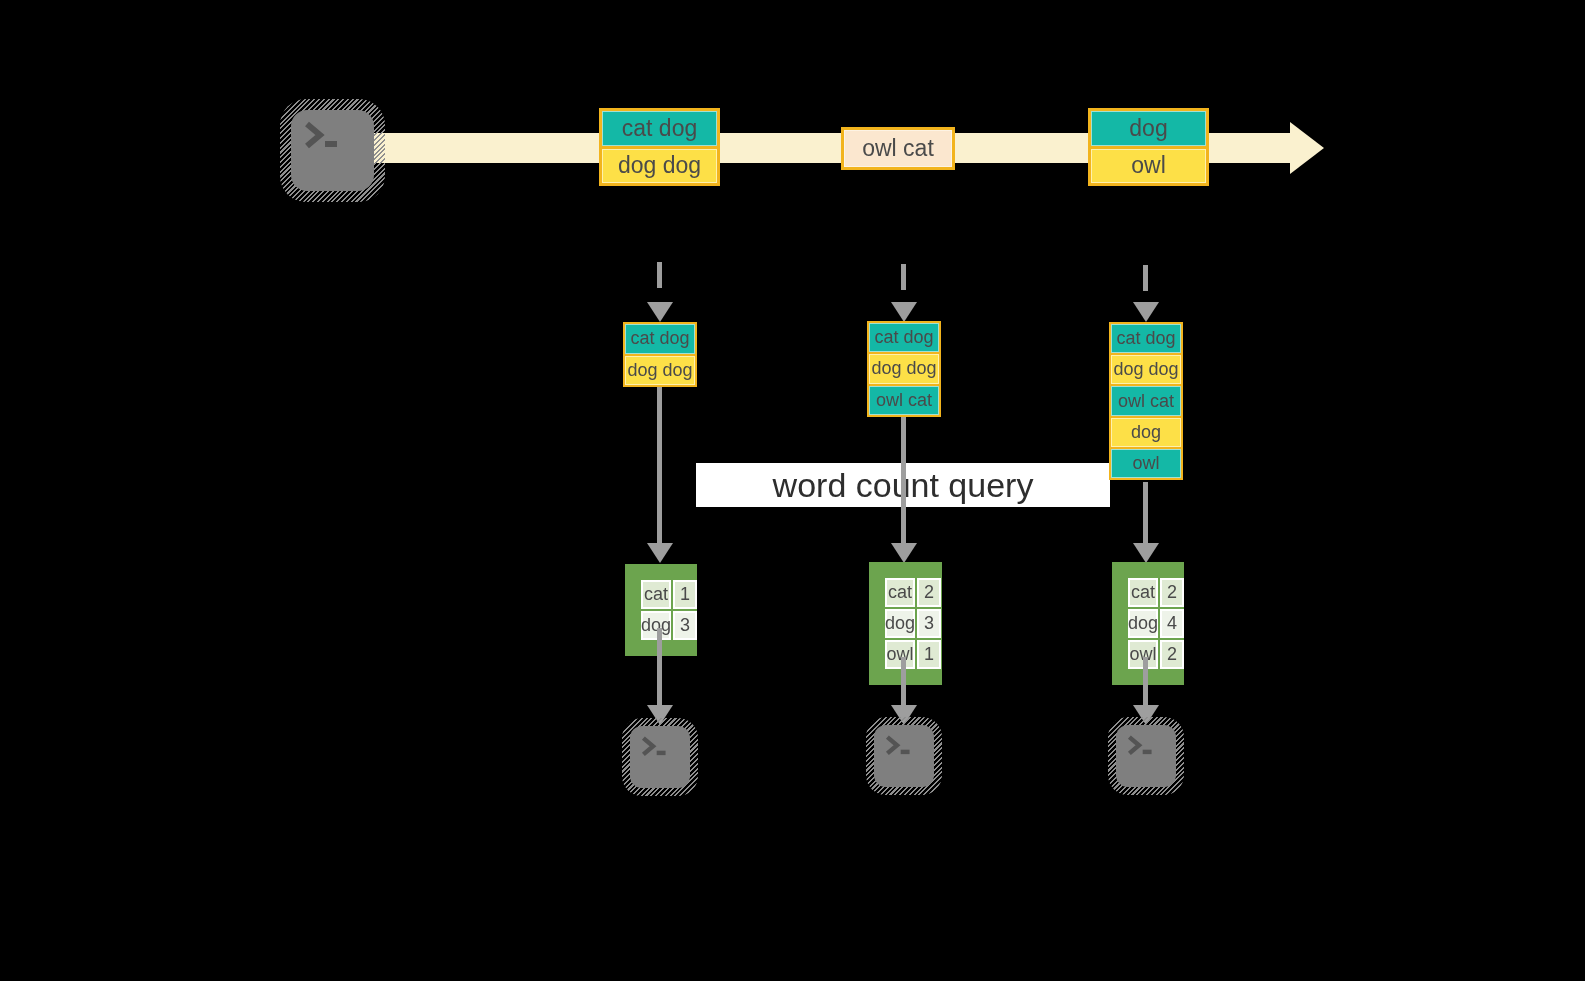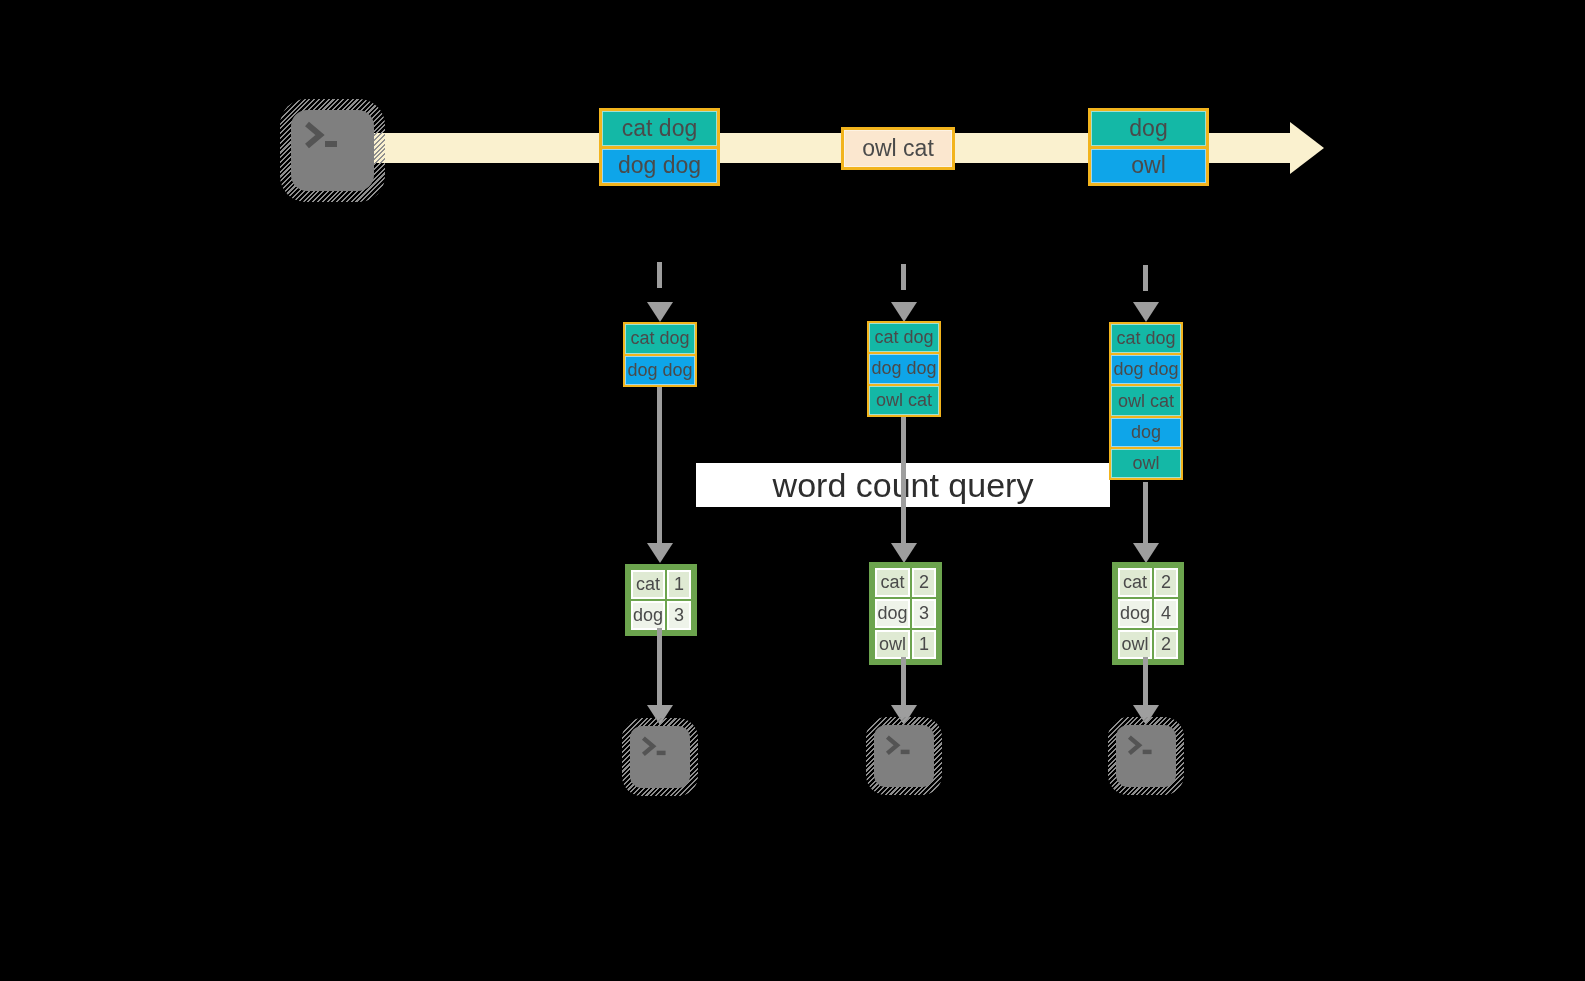--- a/index.html
+++ b/index.html
@@ -23,27 +23,27 @@
   .term-body svg{position:absolute;left:6px;top:6px;}
 
   
   .obox{position:absolute;background:#f2b41d;display:flex;flex-direction:column;
         gap:3px;padding:3px;box-sizing:border-box;z-index:3;}
   .obox-sm{gap:2px;padding:2px;}
   .orow{flex:1;display:flex;align-items:center;justify-content:center;
         box-shadow:inset 0 0 0 1px rgba(255,252,242,.6);}
   .peach{background:#14b8a6;}
   .peach2{background:#fbe7cf;}
-  .cream{background:#0ea5e9;}
+  .cream{background:#fde047;}
   .big{font-size:23px;}
   .small{font-size:18px;}
 
   
   .gtable{position:absolute;background:#6ca44e;display:grid;grid-template-columns:1fr 24px;
-          gap:2px;padding:6px;box-sizing:border-box;z-index:3;}
+          gap:2px;padding:16px;box-sizing:border-box;z-index:3;}
   .gcell{height:29px;display:flex;align-items:center;justify-content:center;font-size:18px;
          box-shadow:inset 0 0 0 2px #fff;}
   .g1{background:#dfead3;}
   .g2{background:#eef3e9;}
 
   
   .vline{position:absolute;width:5px;background:#9e9e9e;z-index:3;}
   .vdash{position:absolute;width:5px;z-index:3;
          background:repeating-linear-gradient(180deg,#9e9e9e 0 26px,transparent 26px 40px);}
   .ahead{position:absolute;width:0;height:0;z-index:3;

